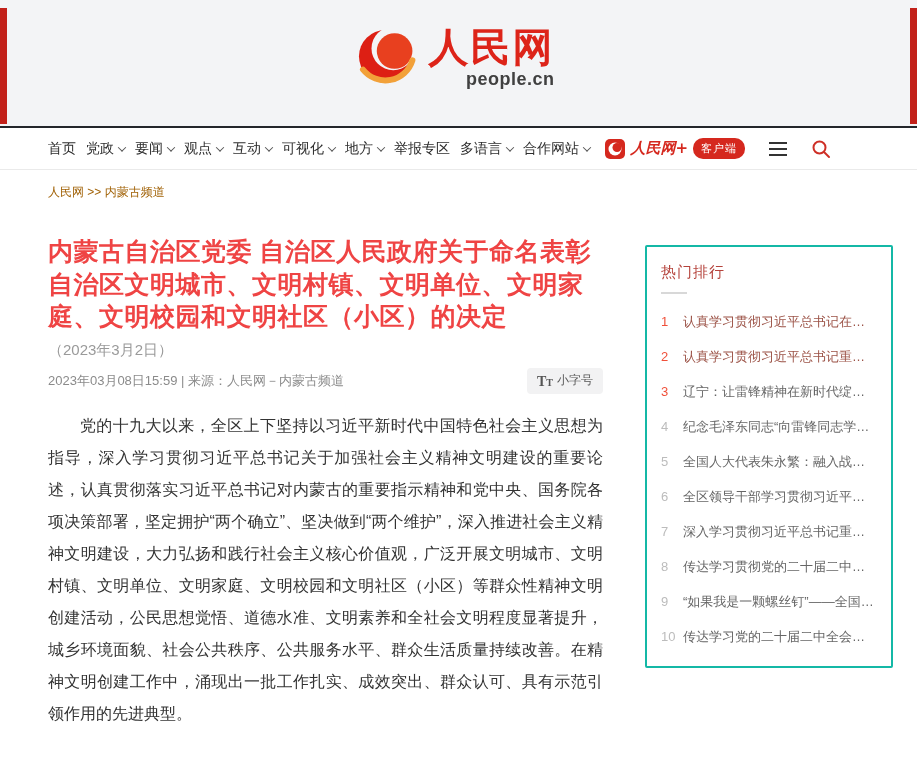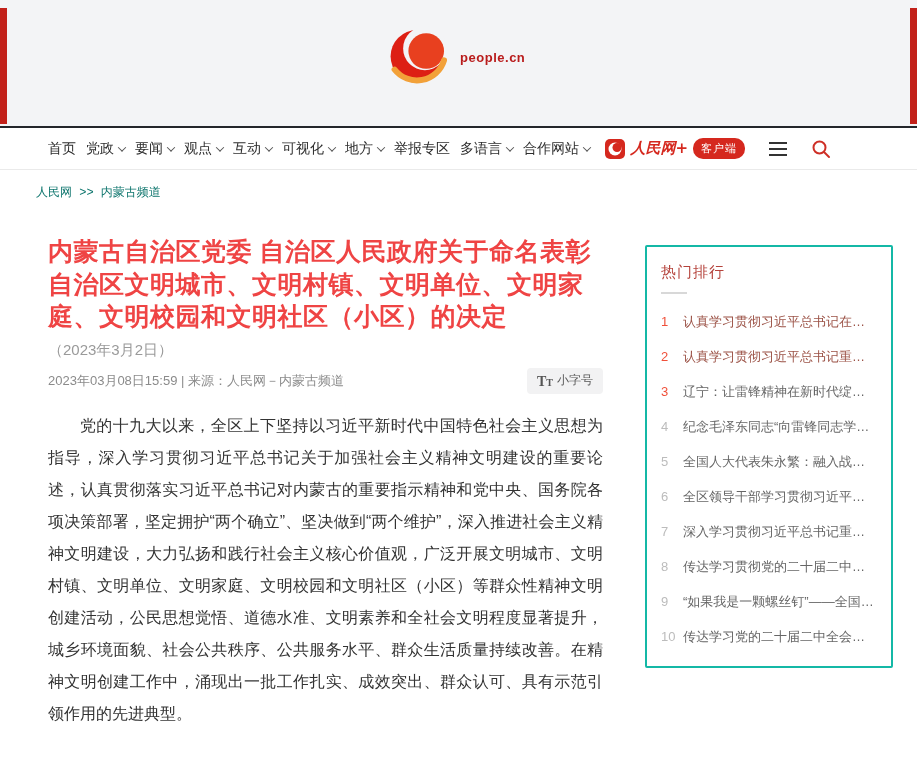--- a/index.html
+++ b/index.html
@@ -9,21 +9,21 @@
   
   .site-header { position:relative; height:128px; background:#f3f4f6;
     border-bottom:2px solid #23262b; }
   .edge-bar { position:absolute; top:8px; width:7px; height:116px; background:#c2211a; }
   .edge-bar.left { left:0; } .edge-bar.right { right:0; }
   .logo-wrap { position:absolute; left:50%; top:22px; transform:translateX(-52%);
     display:flex; align-items:center; gap:8px; }
   .logo-text { display:flex; flex-direction:column; align-items:flex-end; }
   .logo-cn { font-size:40px; font-weight:bold; color:#dd2419; letter-spacing:2px;
     font-family:"DejaVu Serif","Liberation Serif",serif; line-height:1.1; }
-  .logo-en { font-size:13px; font-weight:bold; color:#b91c1c; letter-spacing:.5px; }
+  .logo-en { font-size:18px; font-weight:bold; color:#404040; letter-spacing:.5px; }
 
   
   .nav-bar { height:42px; background:#fff; border-bottom:1px solid #eaeaea;
     display:flex; align-items:center; justify-content:space-between;
     padding:0 86px 0 48px; }
   .nav-left { display:flex; align-items:flex-end; gap:10px; }
   .nav-item { display:flex; align-items:center; gap:5px; font-size:14px; color:#2d2d2d;
     cursor:pointer; white-space:nowrap; }
   .caret { display:inline-block; width:6px; height:6px; border-right:1.4px solid #555;
     border-bottom:1.4px solid #555; transform:rotate(45deg) translate(-1px,-1px); }
@@ -34,21 +34,21 @@
   .client-logo svg { position:absolute; inset:0; }
   .client-brand { color:#d5281e; font-size:15px; font-weight:bold; font-style:italic;
     font-family:"DejaVu Serif","Liberation Serif",serif; }
   .client-pill { background:#d5281e; color:#fff; font-size:11px; padding:3px 8px;
     border-radius:10px; letter-spacing:1px; }
   .burger { display:flex; flex-direction:column; gap:4px; cursor:pointer; padding:4px; }
   .burger i { display:block; width:18px; height:2px; background:#333; }
   .search-btn { cursor:pointer; display:flex; align-items:center; }
 
   
-  .breadcrumb { padding:14px 36px 4px; font-size:12px; color:#0f766e;font-family:Liberation Mono, monospace; }
+  .breadcrumb { padding:14px 48px 4px; font-size:12px; color:#a16207; }
 
   
   .content { display:flex; padding:0 24px 0 48px; }
   .main-col { width:555px; flex:none; padding-top:30px; }
   .article-title { font-size:25px; line-height:1.3; font-weight:600; color:#ef4444;
     letter-spacing:.5px; }
   .article-date { font-size:15px; color:#9a9a9a; margin-top:8px; }
   .meta-row { display:flex; align-items:center; justify-content:space-between;
     margin-top:8px; }
   .meta-line { font-size:13px; color:#8b8b8b; }
@@ -82,20 +82,21 @@
   <div class="logo-wrap">
     <span>
       <svg width="66" height="66" viewBox="0 0 100 100">
         <circle cx="46" cy="52" r="40" fill="#dd1f14"></circle>
         <circle cx="58" cy="40" r="33" fill="#f3f4f6"></circle>
         <circle cx="60" cy="44" r="27" fill="#e8401f"></circle>
         <path d="M12 72 A 43 43 0 0 0 87 58" stroke="#f2a139" stroke-width="9" fill="none" stroke-linecap="round"></path>
       </svg>
     </span>
     <span class="logo-text">
+      <span class="logo-cn">人民网</span>
       <span class="logo-en">people.cn</span>
     </span>
   </div>
 </header>
 
 <nav class="nav-bar">
   <div class="nav-left">
       <div class="nav-item">
         <span>首页</span>
       </div>

